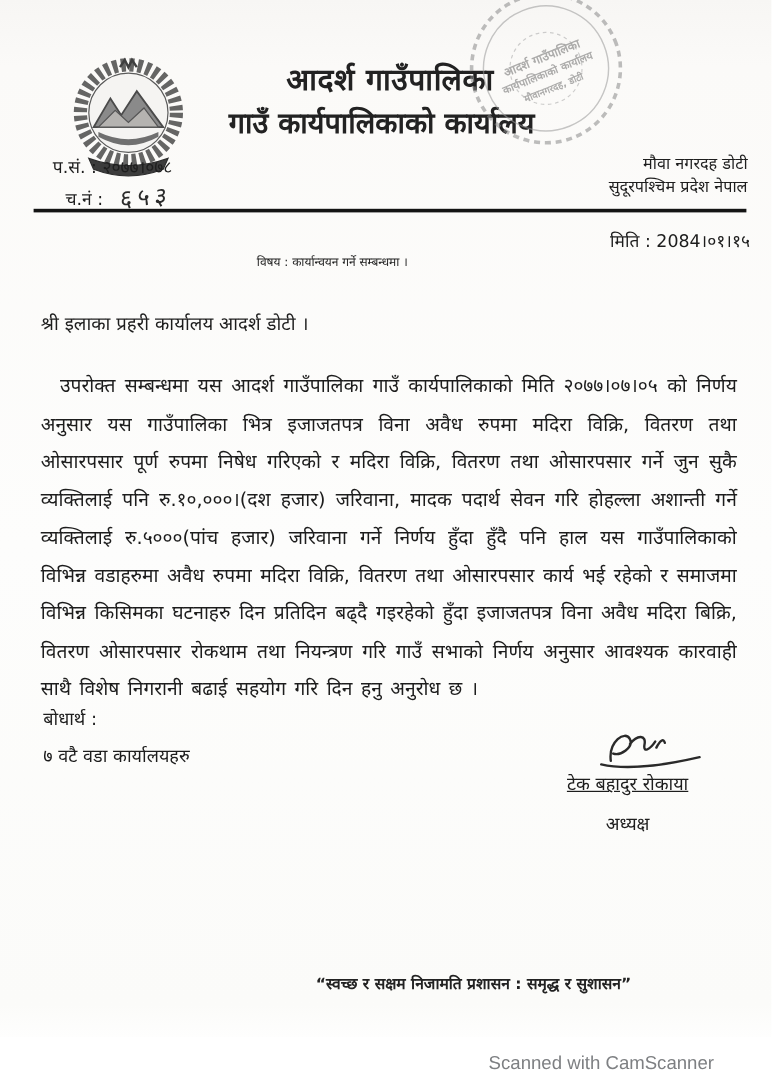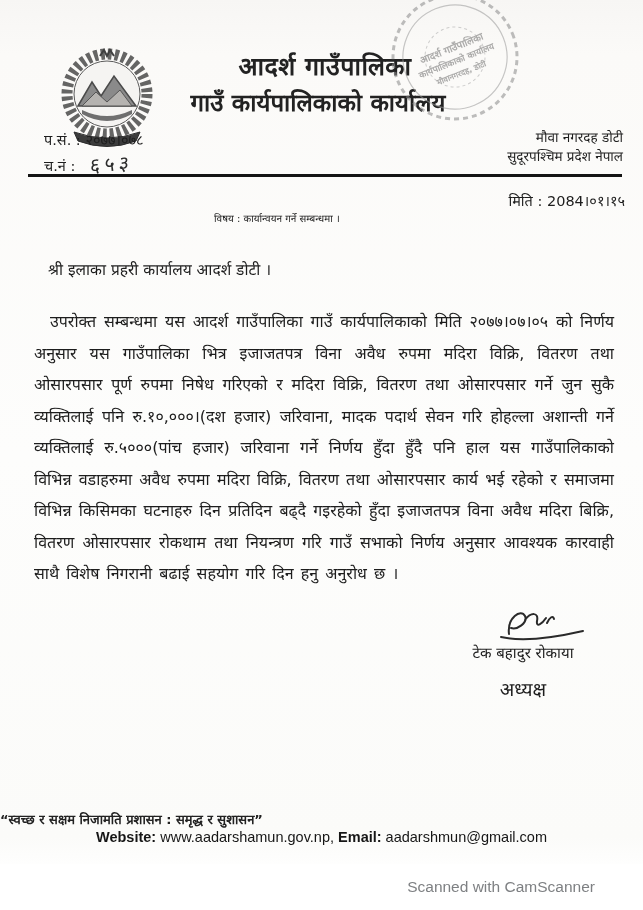--- a/index.html
+++ b/index.html
@@ -66,21 +66,21 @@
   .stamp-line-1 { top: 72px; font-size: 9px; }
   .stamp-line-2 { top: 86px; font-size: 8px; }
 
   .ref-block {
     position: absolute;
     left: 44px; top: 128px;
     font-size: 14.5px;
     line-height: 24px;
     color: #1e1e1e;
   }
-  .ref-row { white-space: nowrap; }
+  .ref-row { white-space: nowrap; text-align: right; }
   .hand-number {
     display: inline-block;
     font-size: 20px;
     letter-spacing: 4px;
     transform: rotate(-4deg) skewX(-8deg);
     margin-left: 10px;
     color: #2b2b2b;
   }
   .address-block {
     position: absolute;
@@ -109,21 +109,20 @@
     position: absolute;
     left: 214px; top: 211px;
     font-size: 10px;
     color: #1d1d1d;
   }
   .recipient-line {
     position: absolute;
     left: 34px; top: 258px;
     font-size: 15.5px;
     color: #1d1d1d;
-    margin-left: 14px;
   }
 
   
   .body-para {
     position: absolute;
     left: 34px; top: 306px;
     width: 580px;
     font-size: 16px;
     line-height: 31.5px;
     text-align: justify;
@@ -144,29 +143,29 @@
     position: absolute;
     right: 30px; top: 606px;
     width: 180px;
     text-align: center;
   }
   .signature-scribble {
     width: 92px; height: 40px;
     margin: 0 auto -4px 62px;
     display: block;
   }
-  .signatory-name { font-size: 15px; color: #1d1d1d; }
-  .signatory-title { font-size: 19px; color: #1d1d1d; margin-top: 14px; }
+  .signatory-name { font-size: 15px; color: #1d1d1d; text-decoration: underline; }
+  .signatory-title { font-size: 15px; color: #1d1d1d; margin-top: 14px; }
 
   
   .footer-motto {
     position: absolute;
     left: 0; top: 810px;
     width: 526px;
-    text-align: left;
+    text-align: right;
     font-size: 13px;
     font-weight: bold;
     color: #222;
   }
   .footer-contact {
     position: absolute;
     left: 0; top: 829px;
     width: 643px;
     text-align: center;
     font-size: 14.5px;
@@ -250,35 +249,33 @@
     <div class="header-rule"></div>
 
     <div class="date-line">मिति : 2084।०१।१५</div>
 
     <div class="subject-line">विषय : कार्यान्वयन गर्ने सम्बन्धमा ।</div>
 
     <div class="recipient-line">श्री इलाका प्रहरी कार्यालय आदर्श डोटी ।</div>
 
     <p class="body-para">उपरोक्त सम्बन्धमा यस आदर्श गाउँपालिका गाउँ कार्यपालिकाको मिति २०७७।०७।०५ को निर्णय अनुसार यस गाउँपालिका भित्र इजाजतपत्र विना अवैध रुपमा मदिरा विक्रि, वितरण तथा ओसारपसार पूर्ण रुपमा निषेध गरिएको र मदिरा विक्रि, वितरण तथा ओसारपसार गर्ने जुन सुकै व्यक्तिलाई पनि रु.१०,०००।(दश हजार) जरिवाना, मादक पदार्थ सेवन गरि होहल्ला अशान्ती गर्ने व्यक्तिलाई रु.५०००(पांच हजार) जरिवाना गर्ने निर्णय हुँदा हुँदै पनि हाल यस गाउँपालिकाको विभिन्न वडाहरुमा अवैध रुपमा मदिरा विक्रि, वितरण तथा ओसारपसार कार्य भई रहेको र समाजमा विभिन्न किसिमका घटनाहरु दिन प्रतिदिन बढ्दै गइरहेको हुँदा इजाजतपत्र विना अवैध मदिरा बिक्रि, वितरण ओसारपसार रोकथाम तथा नियन्त्रण गरि गाउँ सभाको निर्णय अनुसार आवश्यक कारवाही साथै विशेष निगरानी बढाई सहयोग गरि दिन हनु अनुरोध छ ।</p>
 
+    <div class="cc-block">
+      <div>बोधार्थ :</div>
+      <div>७ वटै वडा कार्यालयहरु</div>
+    </div>
 
     <div class="signature-block">
       <svg class="signature-scribble" viewBox="0 0 92 40" xmlns="http://www.w3.org/2000/svg">
         <path d="M14 28 C 12 12, 26 2, 30 10 C 33 17, 22 24, 16 22 M30 14 C 36 6, 44 6, 42 15 C 41 22, 47 18, 51 12 M52 17 C 55 11, 58 9, 59 13 M6 31 C 28 36, 62 31, 88 25" fill="none" stroke="#2a2a2a" stroke-width="2" stroke-linecap="round"></path>
       </svg>
       <div class="signatory-name">टेक बहादुर रोकाया</div>
       <div class="signatory-title">अध्यक्ष</div>
     </div>
 
     <div class="footer-motto">“स्वच्छ र सक्षम निजामति प्रशासन : समृद्ध र सुशासन”</div>
-    <div class="footer-contact">
-      <b>Website:</b>
-      <span>www.aadarshamun.gov.np,</span>
-      <b>Email:</b>
-      <span>aadarshmun@gmail.com</span>
-    </div>
 
     <div class="camscanner-strip">
       <div class="camscanner-text">Scanned with CamScanner</div>
     </div>
 
   </div>
 </div>
 
 </body></html>

